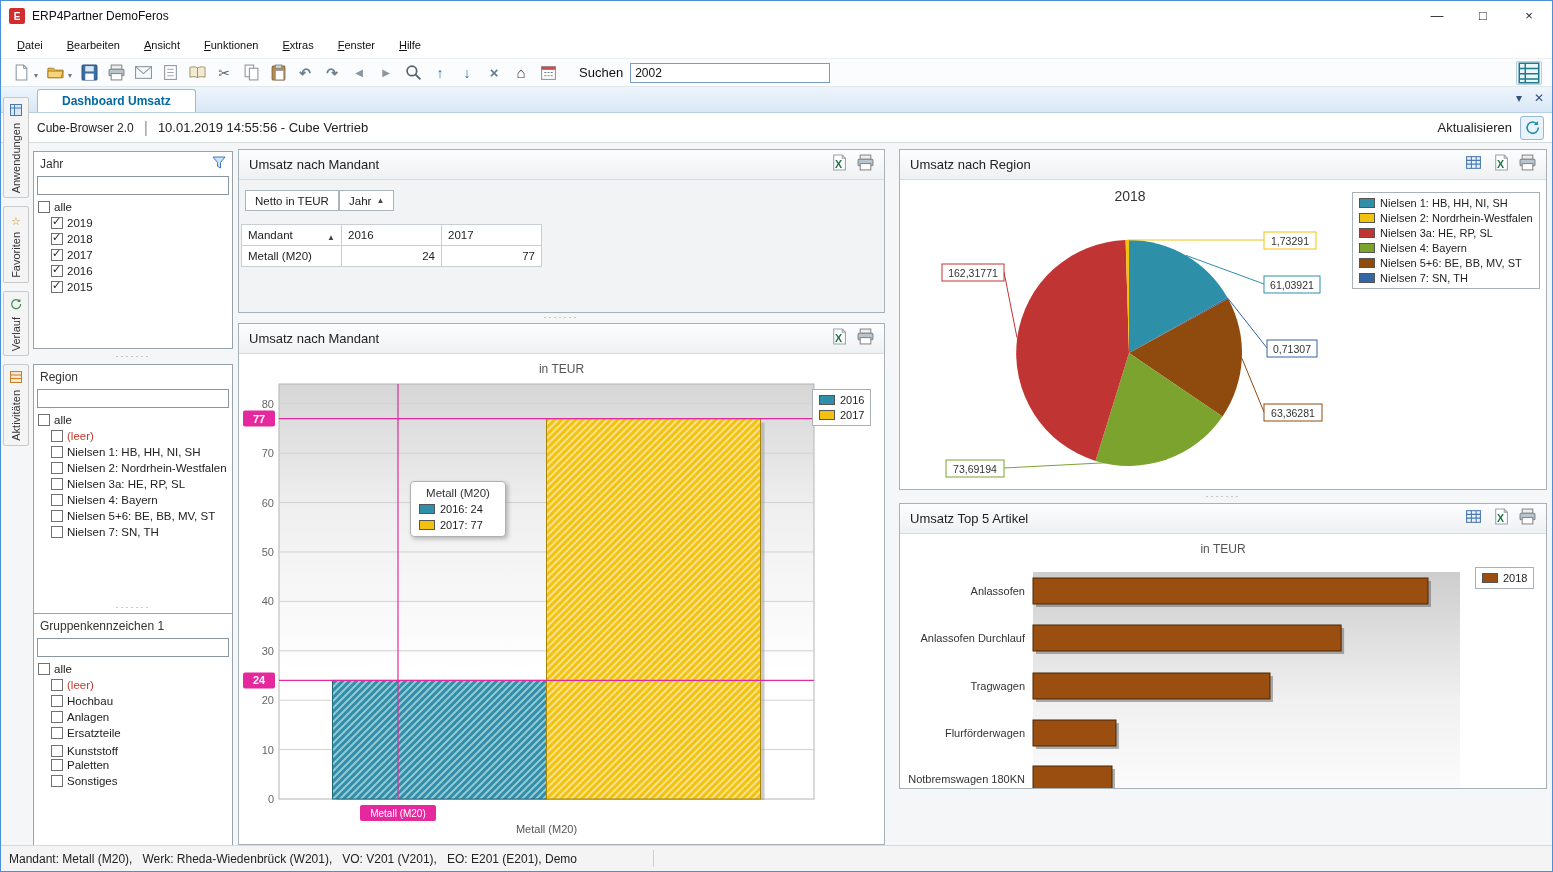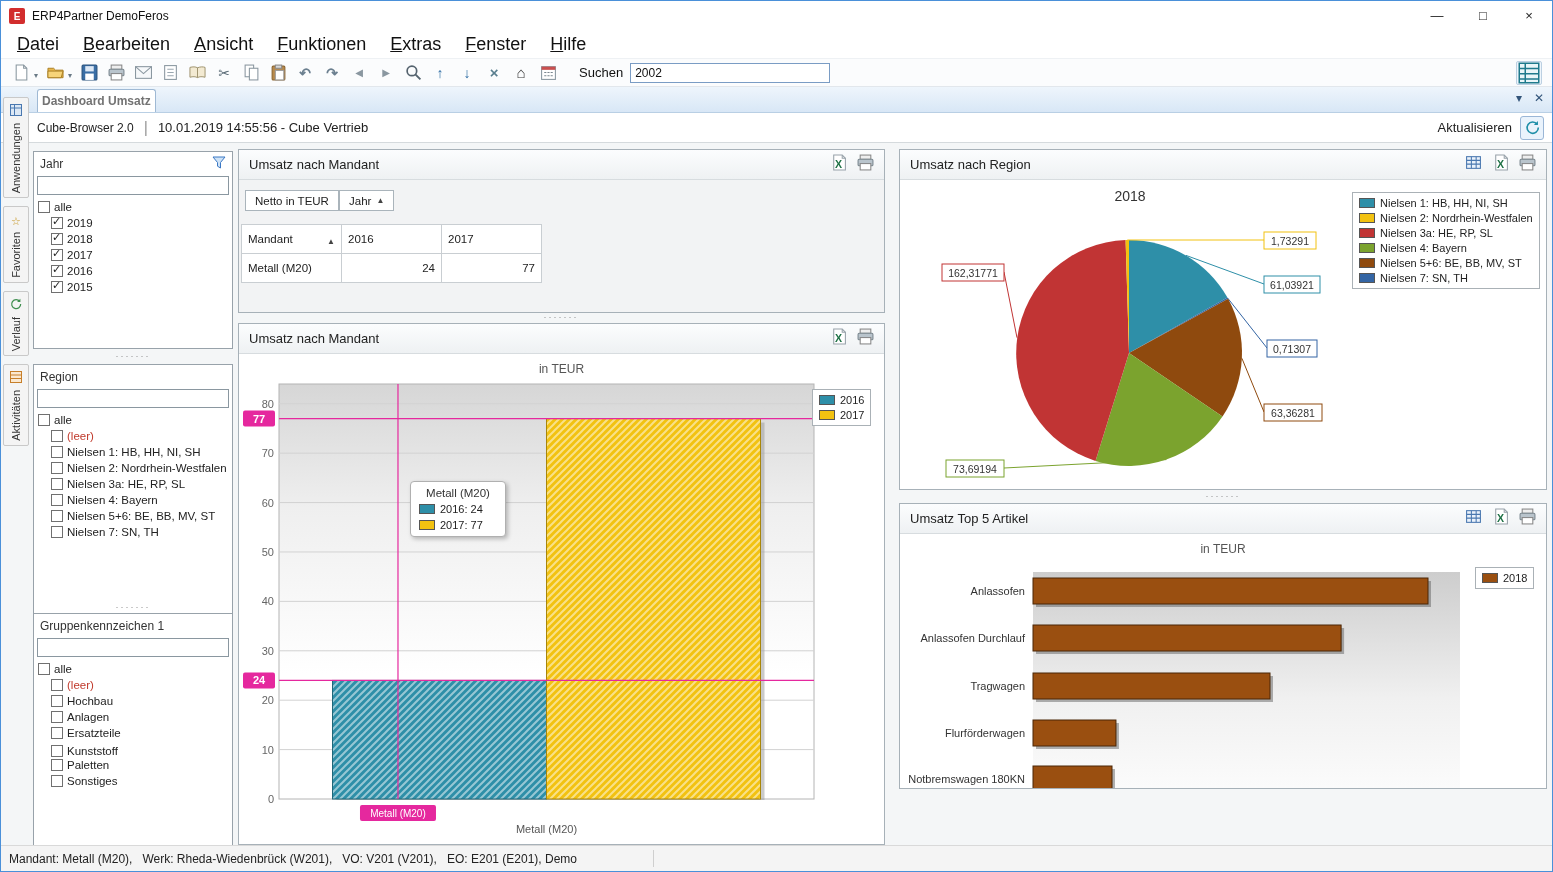--- a/index.html
+++ b/index.html
@@ -6,35 +6,35 @@
   *{box-sizing:border-box;font-family:"Liberation Sans",sans-serif;}
   .window{position:relative;width:1553px;height:872px;background:#fff;border:1px solid #4a90d9;overflow:hidden;}
   
   .titlebar{height:30px;display:flex;align-items:center;padding-left:8px;background:#fff;}
   .app-icon{width:16px;height:16px;background:#d22d2d;border-radius:2px;color:#fff;font-size:10px;font-weight:bold;
     display:flex;align-items:center;justify-content:center;margin-right:7px;}
   .win-title{font-size:12px;color:#111;}
   .win-controls{margin-left:auto;display:flex;height:30px;}
   .win-btn{width:46px;text-align:center;line-height:30px;font-size:13px;color:#222;cursor:default;}
   
-  .menubar{height:27px;display:flex;align-items:center;gap:24px;padding-left:16px;background:#fff;font-size:18px;color:#111;}
+  .menubar{height:27px;display:flex;align-items:center;gap:24px;padding-left:16px;background:#fff;font-size:11px;color:#111;}
   .menu-item u{text-decoration:underline;}
   
   .toolbar{height:29px;display:flex;align-items:center;gap:7px;padding:0 10px;background:#fbfcfd;border-top:1px solid #eef1f4;border-bottom:1px solid #e2e7ec;}
   .tb-btn{width:20px;height:20px;display:flex;align-items:center;justify-content:center;}
   .tb-btn svg{width:17px;height:17px;}
   .tbglyph{font-size:14px;line-height:1;}
   .caret{font-size:8px;color:#6a7a86;margin-left:-4px;}
   .search-label{font-size:13px;color:#111;margin-left:14px;}
   .search-input{width:200px;height:20px;border:1px solid #7a9cc4;font-size:12px;padding:0 4px;color:#111;}
   .tb-right{margin-left:auto;width:26px;height:24px;border:1px solid #bcd0e2;background:#eef5fb;display:flex;align-items:center;justify-content:center;border-radius:2px;}
   
   .tabstrip{height:26px;background:linear-gradient(#eef5fc,#d8e7f6);border-bottom:1px solid #b9cfe4;display:flex;align-items:flex-end;padding-left:36px;position:relative;}
   .tab{height:23px;background:#fff;border:1px solid #9fb9d4;border-bottom:none;border-radius:3px 3px 0 0;
-    font-size:12px;font-weight:bold;color:#737373;padding:0 4px;display:flex;align-items:center;}
+    font-size:12px;font-weight:bold;color:#0369a1;padding:0 24px;display:flex;align-items:center;}
   .tabstrip-icons{position:absolute;right:8px;top:4px;display:flex;gap:12px;color:#33557a;font-size:12px;}
   
   .cubeheader{height:30px;background:#fff;border-bottom:1px solid #d5dadd;display:flex;align-items:center;padding:0 8px;}
   .cb-badge{width:20px;height:20px;background:#f0a030;border-radius:3px;color:#fff;font-weight:bold;font-size:12px;
     display:flex;align-items:center;justify-content:center;margin-right:8px;}
   .cb-app{font-size:12px;color:#222;margin-right:10px;}
   .cb-sep{color:#999;margin-right:10px;}
   .cb-sub{font-size:13px;color:#222;}
   .cb-right{margin-left:auto;display:flex;align-items:center;gap:8px;}
   .cb-refresh-label{font-size:13px;color:#222;}
@@ -68,21 +68,21 @@
   .panel-title{font-size:13px;color:#222;}
   .panel-icons{margin-left:auto;display:flex;gap:10px;align-items:center;}
   .panel-icons svg{width:17px;height:17px;}
   .panel-body{position:relative;flex:1;overflow:hidden;}
   
   .pivot-body{background:#f2f3f4;}
   .pivot-btn{position:absolute;top:10px;height:21px;border:1px solid #aab4bb;background:#fff;font-size:11.5px;color:#222;
     display:flex;align-items:center;padding:0 9px;gap:5px;}
   .sort-glyph{font-size:8px;color:#444;}
   .pivot-table{position:absolute;left:2px;top:44px;border-collapse:collapse;}
-  .pivot-table td{border:1px solid #c9ced2;background:#fff;font-size:11.5px;color:#222;height:29px;padding:0 6px;width:100px;}
+  .pivot-table td{border:1px solid #c9ced2;background:#fff;font-size:11.5px;color:#222;height:21px;padding:0 6px;width:100px;}
   .pivot-table td.num{text-align:right;}
   .pivot-table td .sort-glyph{float:right;margin-top:4px;}
   
   .chart-title{position:absolute;width:100%;text-align:center;font-size:12px;color:#555;}
   .legend-box{position:absolute;border:1px solid #aab1b6;background:#fff;padding:4px 6px;display:flex;flex-direction:column;gap:3px;}
   .legend-row{display:flex;align-items:center;gap:5px;font-size:11px;color:#222;white-space:nowrap;}
   .legend-swatch{width:16px;height:10px;border:1px solid #555;flex:none;}
   .tooltip-box{position:absolute;border:1px solid #b0b0b0;background:#fff;border-radius:4px;box-shadow:2px 2px 4px rgba(0,0,0,0.25);
     padding:5px 8px;display:flex;flex-direction:column;gap:4px;}
   .tooltip-title{font-size:11.5px;color:#333;text-align:center;}

